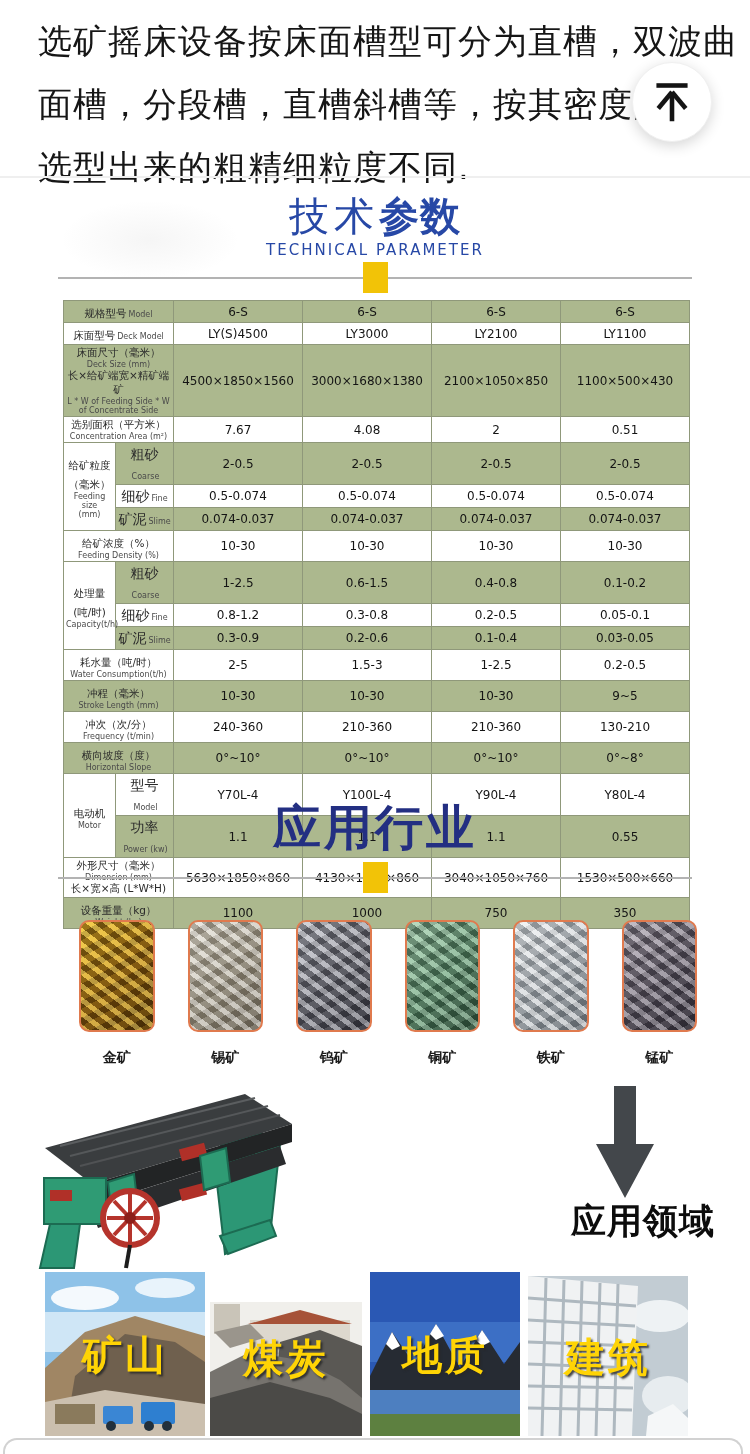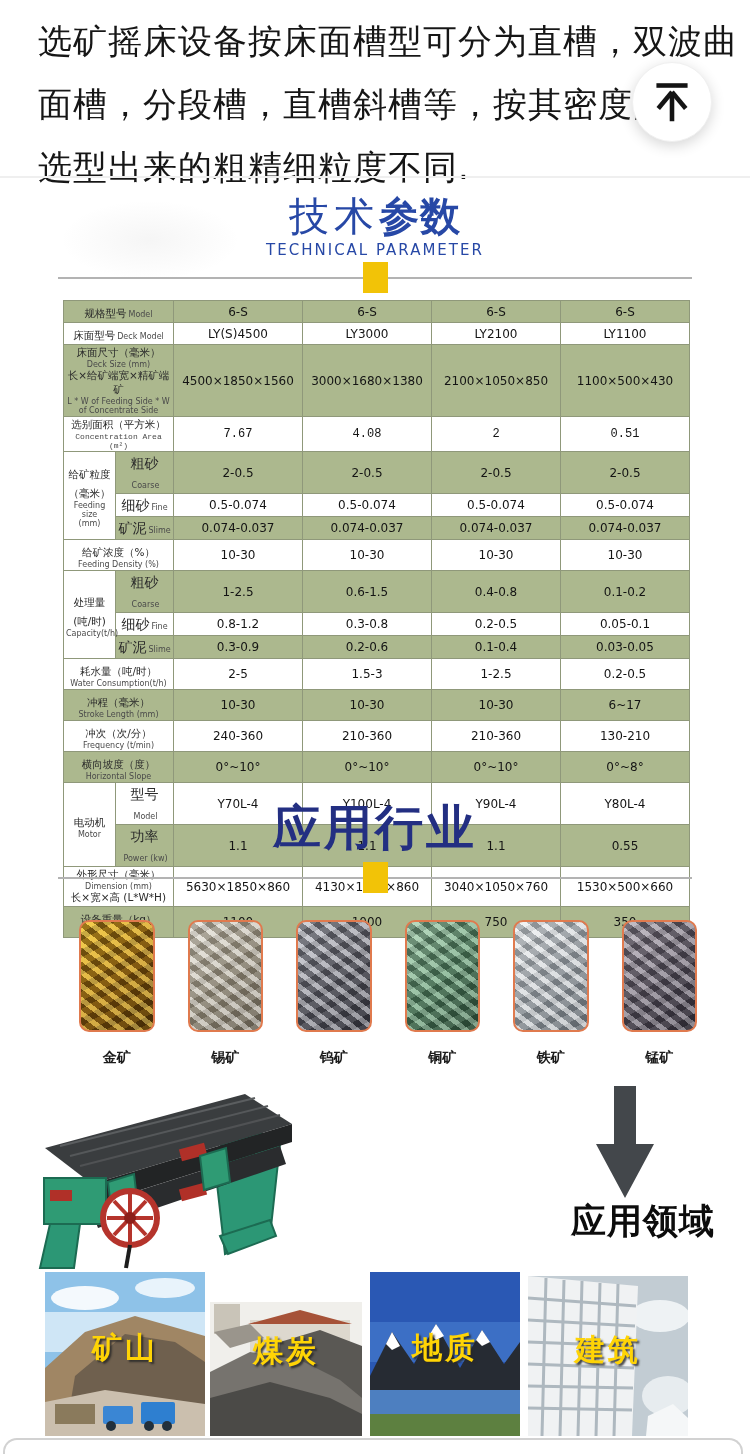--- a/index.html
+++ b/index.html
@@ -29,21 +29,21 @@
   .divider .line{flex:1;border-top:2px solid #b3b3b3;}
   .divider .sq{width:25px;height:31px;background:#f2c307;}
   .div-tech{top:262px;}
   .div-ind{top:862px;}
 
   
   table.spec{position:absolute;left:63px;top:300px;width:627px;border-collapse:collapse;table-layout:fixed;}
   .spec td{border:1px solid #8f987a;text-align:center;vertical-align:middle;padding:1px 2px;background:#fff;}
   .spec tr{height:21px;}
   .spec tr.r-tall{height:58px;}
-  .spec tr.r-mid{height:35px;font-family:Liberation Mono, monospace;}
+  .spec tr.r-mid{height:26px;}
   .spec tr.r-dim{height:28px;}
   .spec tr.g td{background:#acb88e;}
   .spec td.grp{background:#fff !important;}
   .spec .zh{font-size:10.5px;color:#2a2a2a;}
   .spec .en{font-size:8px;color:#4a4a4a;margin-left:2px;}
   .spec .blk{display:block;margin-left:0;}
   .spec .val{font-size:12px;color:#141414;}
   .spec .pre{white-space:pre-line;}
   .spec .sub .zh{font-size:14px;}
 
@@ -83,21 +83,21 @@
   .mdesc{position:absolute;left:308px;top:1130px;width:260px;font-size:19px;font-weight:700;
          line-height:30px;color:#101010;white-space:pre-line;}
   .arrow{position:absolute;left:596px;top:1086px;}
   .domain{position:absolute;left:540px;top:1198px;width:206px;text-align:center;font-size:35px;
           font-weight:900;color:#0c0c0c;letter-spacing:1px;}
 
   
   .apps{position:absolute;left:45px;top:1272px;width:660px;height:166px;}
   .app{position:absolute;overflow:hidden;}
   .app svg{position:absolute;left:0;top:0;width:100%;height:100%;}
-  .app .lab{position:absolute;left:0;right:0;top:34%;text-align:center;font-size:30px;font-weight:900;
+  .app .lab{position:absolute;left:0;right:0;top:34%;text-align:center;font-size:40px;font-weight:900;
             color:#ffd405;letter-spacing:3px;text-shadow:2px 2px 2px rgba(40,40,40,.85);}
   .ap1{left:0;top:0;width:160px;height:164px;}
   .ap2{left:165px;top:30px;width:152px;height:134px;}
   .ap2 .lab{top:22%;}
   .ap3{left:325px;top:0;width:150px;height:164px;}
   .ap4{left:483px;top:4px;width:160px;height:160px;}
 
   .bottom-card{position:absolute;left:3px;top:1438px;width:740px;height:20px;background:#fff;
                border:2px solid #d2d2d2;border-bottom:none;border-radius:14px 14px 0 0;box-sizing:border-box;}
 
@@ -243,21 +243,21 @@
         <td class="val">2-5</td>
           <td class="val">1.5-3</td>
           <td class="val">1-2.5</td>
           <td class="val">0.2-0.5</td>
       </tr>
       <tr class="g">
         <td class="lbl" colspan="2"><span class="zh">冲程（毫米）</span><span class="en blk">Stroke Length (mm)</span></td>
         <td class="val">10-30</td>
           <td class="val">10-30</td>
           <td class="val">10-30</td>
-          <td class="val">6~17</td>
+          <td class="val">9~5</td>
       </tr>
       <tr>
         <td class="lbl" colspan="2"><span class="zh">冲次（次/分）</span><span class="en blk">Frequency (t/min)</span></td>
         <td class="val">240-360</td>
           <td class="val">210-360</td>
           <td class="val">210-360</td>
           <td class="val">130-210</td>
       </tr>
       <tr class="g">
         <td class="lbl" colspan="2"><span class="zh">横向坡度（度）</span><span class="en blk">Horizontal Slope</span></td>

